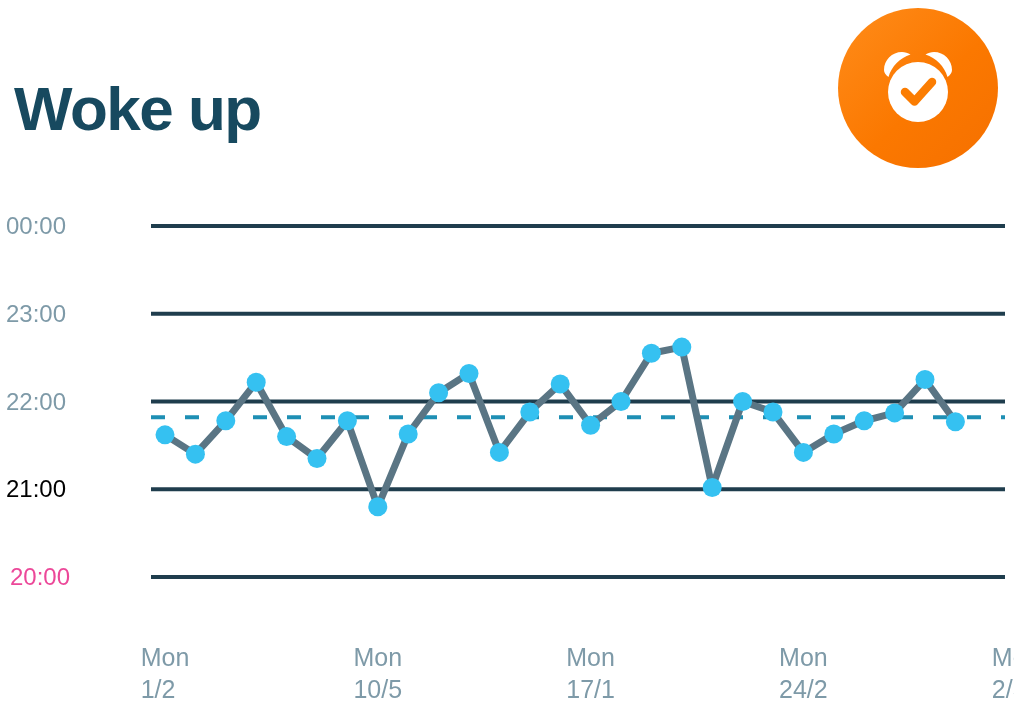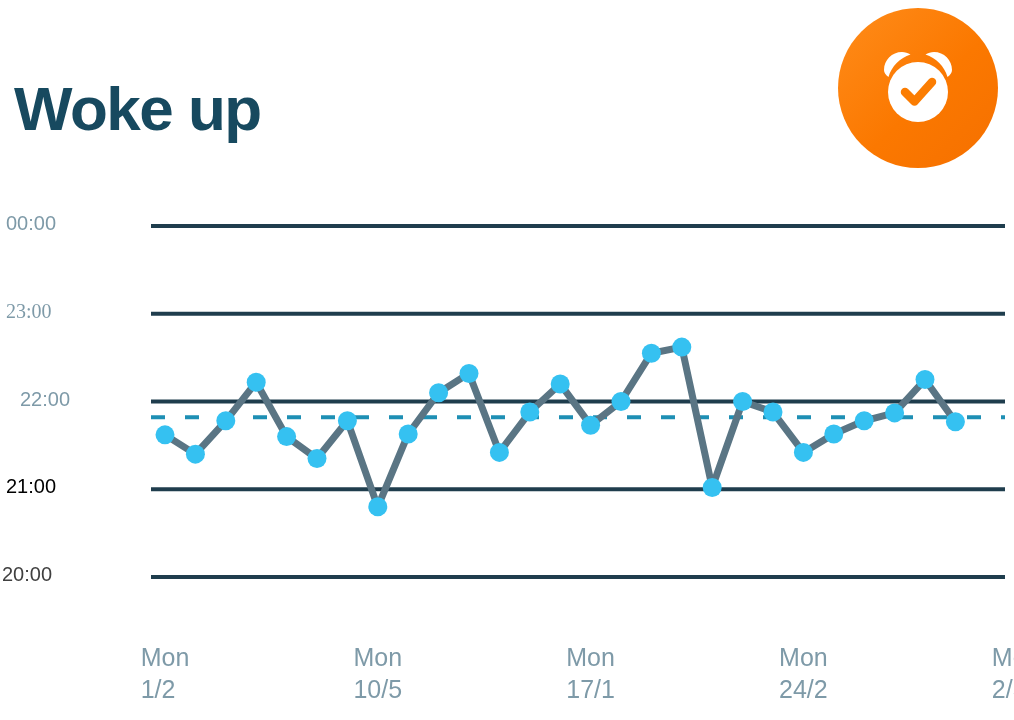--- a/index.html
+++ b/index.html
@@ -51,21 +51,21 @@
   
   #plot {
     position: absolute;
     left: 0;
     top: 0;
     width: 1014px;
     height: 720px;
   }
   .ytick {
     position: absolute;
-    font-size: 20px;
+    font-size: 24px;
     font-weight: 400;
     color: #7e9aa8;
     letter-spacing: 0px;
     white-space: nowrap;
     text-align: left;
   }
   .xtick {
     position: absolute;
     font-size: 25px;
     font-weight: 400;
@@ -132,24 +132,24 @@
         <circle cx="803.4" cy="452.39499999999987" r="9.5" fill="#35c1f1"></circle>
         <circle cx="833.8" cy="433.9675000000001" r="9.5" fill="#35c1f1"></circle>
         <circle cx="864.1999999999999" cy="420.8049999999999" r="9.5" fill="#35c1f1"></circle>
         <circle cx="894.5999999999999" cy="412.9074999999999" r="9.5" fill="#35c1f1"></circle>
         <circle cx="925" cy="379.5625" r="9.5" fill="#35c1f1"></circle>
         <circle cx="955.4" cy="421.6825" r="9.5" fill="#35c1f1"></circle>
       </g>
   </svg>
 
   <div id="yticks">
-      <div class="ytick" style="left: 2px; top: 563px; color: #404040;">20:00</div>
+      <div class="ytick" style="left: 10px; top: 563px; color: #ec4899;">20:00</div>
       <div class="ytick" style="left: 6px; top: 475.25px; color: #000000;">21:00</div>
-      <div class="ytick" style="left: 20px; top: 387.5px; color: rgb(126, 154, 168);">22:00</div>
-      <div class="ytick" style="left: 6px; top: 299.75px; color: rgb(126, 154, 168); font-family: Liberation Serif, serif;">23:00</div>
+      <div class="ytick" style="left: 6px; top: 387.5px; color: rgb(126, 154, 168);">22:00</div>
+      <div class="ytick" style="left: 6px; top: 299.75px; color: rgb(126, 154, 168);">23:00</div>
       <div class="ytick" style="left: 6px; top: 212px; color: rgb(126, 154, 168);">00:00</div>
     </div>
 
   <div id="xticks">
       <div class="xtick" style="left: 165px; top: 641px; color: rgb(126, 154, 168);">
         <span>Mon</span>
         <span>1/2</span>
       </div>
       <div class="xtick" style="left: 377.8px; top: 641px; color: rgb(126, 154, 168);">
         <span>Mon</span>

